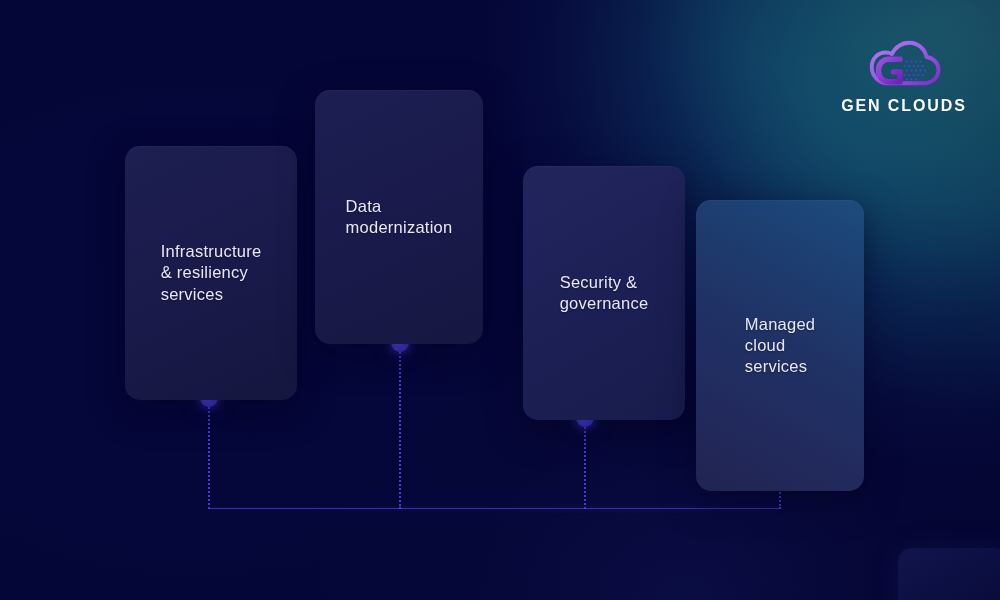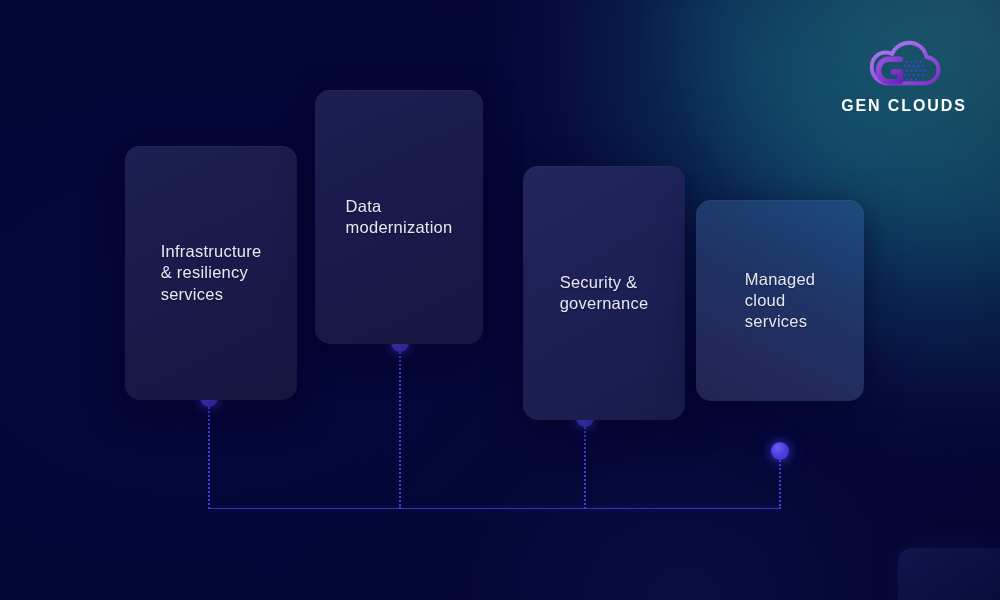--- a/index.html
+++ b/index.html
@@ -103,21 +103,21 @@
     background:linear-gradient(155deg, #1d1e52 0%, #191a4a 55%, #161741 100%);
   }
   
   #card-2 {
     left:503px; top:166px; width:162px; height:254px;
     background:linear-gradient(150deg, #22255c 0%, #1c2055 48%, #181c4c 100%);
     margin-left:20px;
   }
   
   #card-3 {
-    left:696px; top:200px; width:168px; height:201px;
+    left:696px; top:200px; width:168px; height:291px;
     background:linear-gradient(208deg, #1d4c7d 0%, #1d3f72 22%, #203265 48%, #222a5d 74%, #212452 100%);
   }
   #card-3 .card-label { color:#e6e7f2; }
 
   
   #connectors {
     position:absolute; inset:0;
     pointer-events:none;
   }
 

